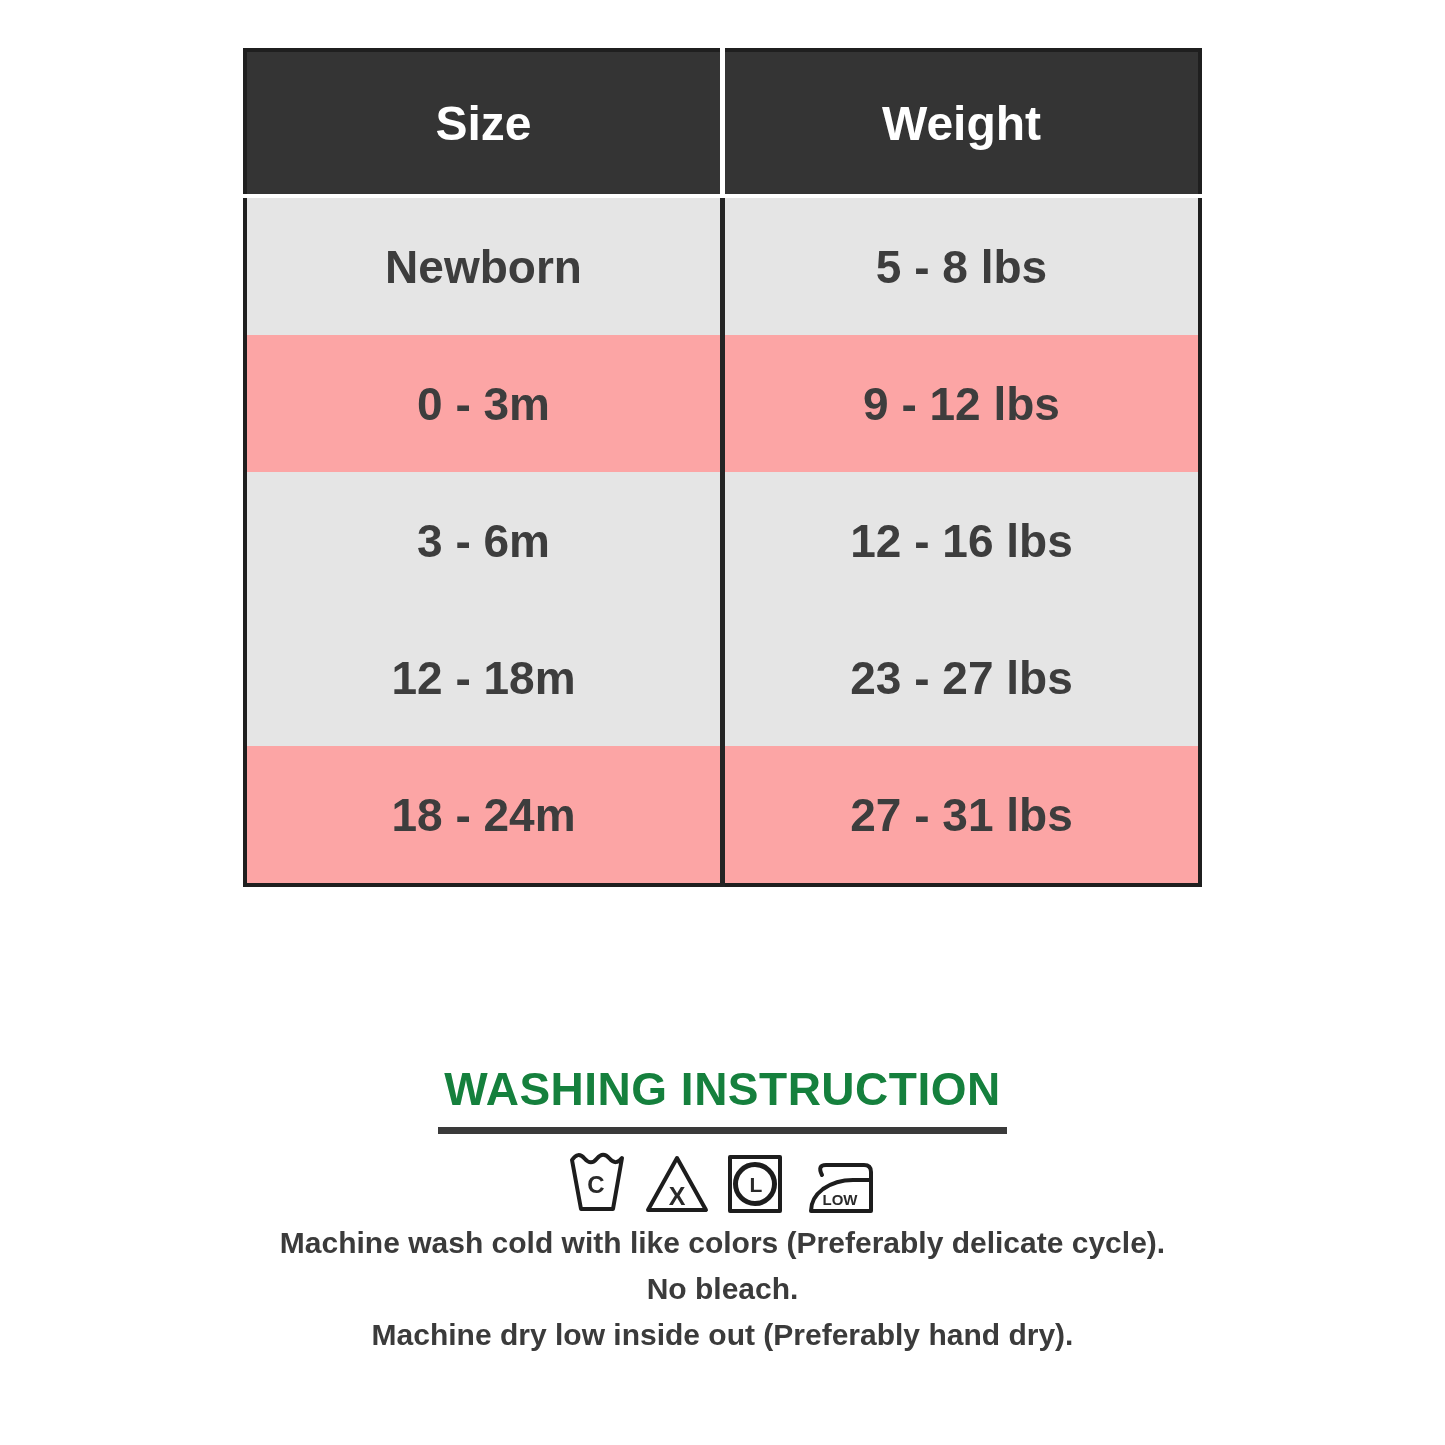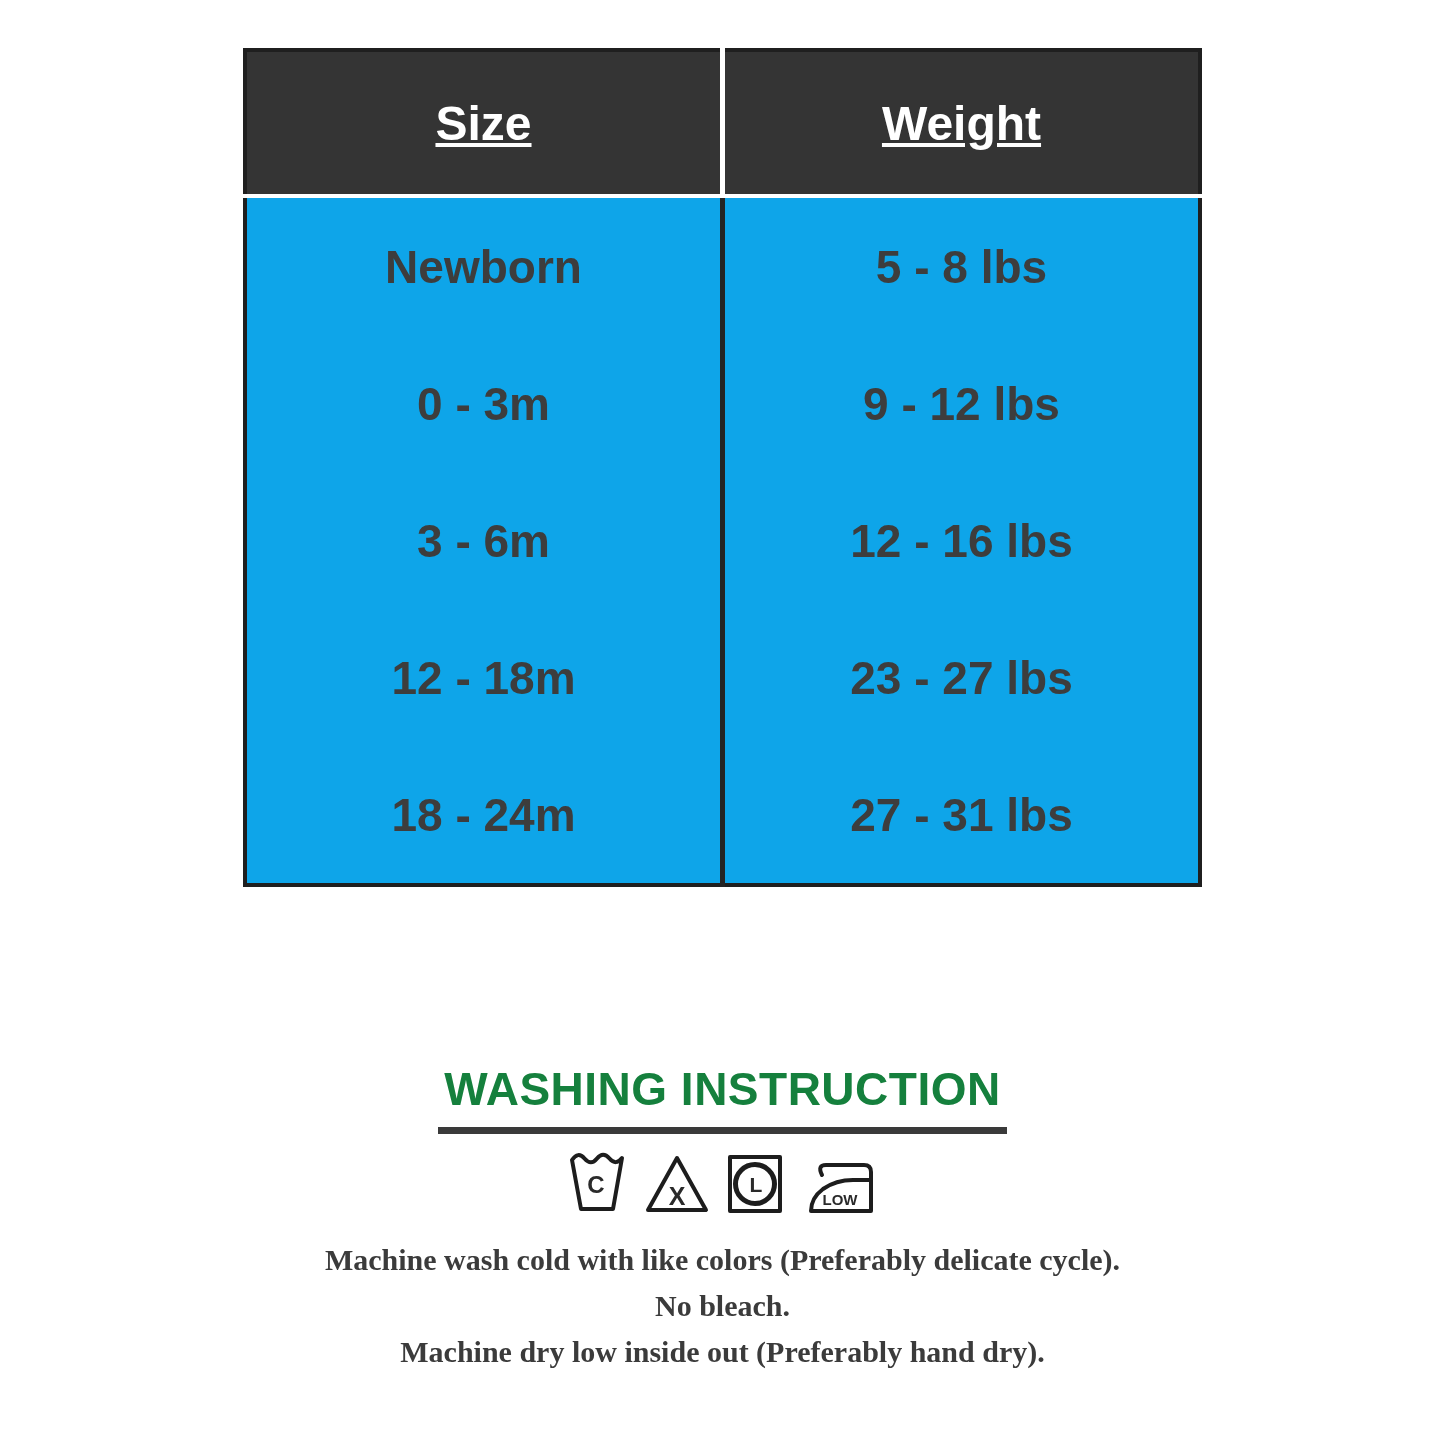--- a/index.html
+++ b/index.html
@@ -30,33 +30,32 @@
     border: 4px solid #1f1f1f;
   }
   table.size-table th {
     height: 140px;
     background: #343434;
     color: #ffffff;
     font-size: 48px;
     font-weight: bold;
     text-align: center;
     border-bottom: 4px solid #ffffff;
-    text-decoration: underline;
   }
   table.size-table th.col-size { border-right: 5px solid #ffffff; }
   table.size-table td {
     height: 135px;
     font-size: 46px;
     font-weight: bold;
     color: #3d3d3d;
     text-align: center;
-    background: #0ea5e9;
+    background: #fca5a5;
   }
   table.size-table td.col-size { border-right: 5px solid #242424; }
-  table.size-table tr.alt td { background: #0ea5e9; }
+  table.size-table tr.alt td { background: #e5e5e5; }
 
   
   .wash-section {
     position: absolute;
     left: 0;
     top: 1062px;
     width: 1445px;
     text-align: center;
   }
   .wash-title {
@@ -83,22 +82,21 @@
     stroke-width: 4;
     stroke-linejoin: round;
     stroke-linecap: round;
   }
   .icon-letter {
     font-family: "Liberation Sans", sans-serif;
     font-weight: bold;
     fill: #2a2a2a;
   }
   .wash-lines {
-    margin-top: 23px;
-    font-family: Liberation Serif, serif;
+    margin-top: 6px;
   }
   .wash-lines p {
     margin: 0;
     font-size: 30px;
     font-weight: bold;
     line-height: 46px;
     color: #3b3b3b;
   }
 </style>
 </head>

